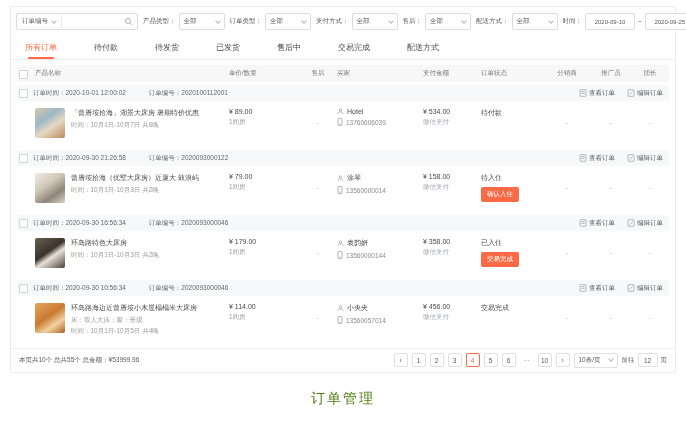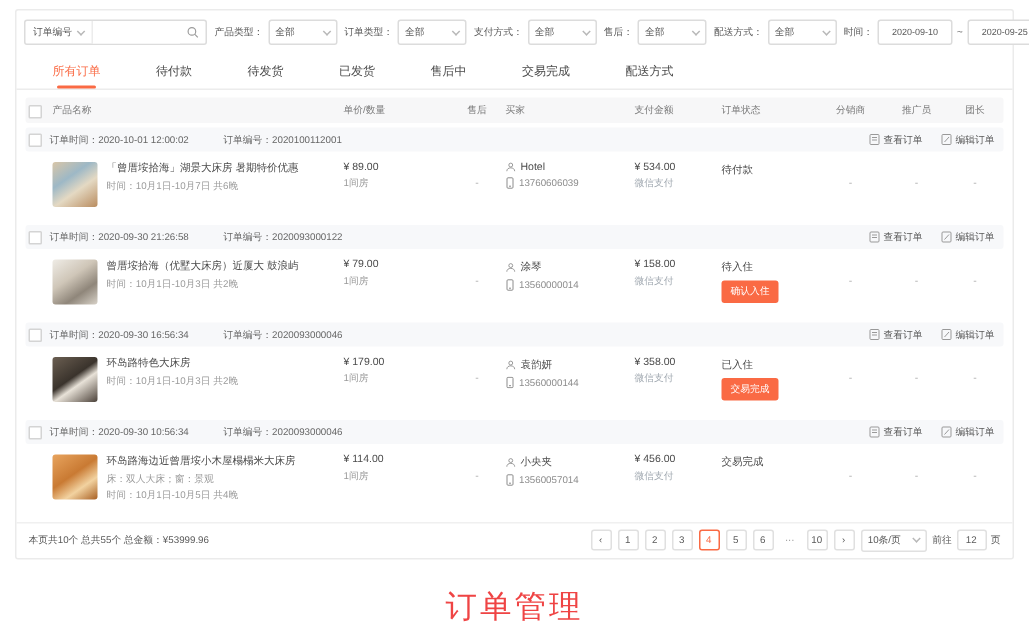--- a/index.html
+++ b/index.html
@@ -26,21 +26,21 @@
     width: 46px; height: 17px; padding: 0 4px; border: 1px solid #dcdcdc;
     border-radius: 2px; background: #fff; cursor: pointer; }
   .dateinput { width: 50px; height: 17px; border: 1px solid #dcdcdc; border-radius: 2px;
     font-size: 6px; color: #595959; text-align: center; outline: 0;
     font-family: "Liberation Sans", sans-serif; }
 
   
   .tabs { display: flex; gap: 37px; padding: 0 14px; height: 24px; align-items: stretch;
     border-bottom: 1px solid #ececec; font-size: 8px; color: #4a4a4a; }
   .tab { position: relative; display: flex; align-items: center; cursor: pointer; }
-  .tab.active { color: #fa6a44; margin-left: 10px; }
+  .tab.active { color: #fa6a44; }
   .tab.active::after { content: ""; position: absolute; left: 3px; right: 3px; bottom: 0;
     height: 2px; background: #fa6a44; border-radius: 1px; }
 
   
   .table { padding: 5px 6px 0; }
   .cols { display: flex; align-items: flex-start; }
   .c-check { width: 16px; flex: none; padding-top: 1px; }
   .c-prod  { flex: 1; min-width: 0; display: flex; }
   .c-price { width: 70px; flex: none; }
   .c-as    { width: 38px; flex: none; text-align: center; }
@@ -95,21 +95,21 @@
   .pg.ellipsis { border: none; color: #999; }
   .size-sel { display: flex; align-items: center; justify-content: space-between; gap: 3px;
     width: 44px; height: 15px; padding: 0 4px; border: 1px solid #e0e0e0; border-radius: 2px;
     cursor: pointer; }
   .jump { display: flex; align-items: center; gap: 3px; }
   .jump input { width: 20px; height: 14px; border: 1px solid #e0e0e0; border-radius: 2px;
     text-align: center; font-size: 6.5px; color: #595959; outline: 0;
     font-family: "Liberation Sans", sans-serif; }
 
   .caption { position: absolute; left: 0; right: 0; top: 390px; text-align: center;
-    font-size: 21px; color: #ef4444; letter-spacing: 2px; }
+    font-size: 14px; color: #4d7c0f; letter-spacing: 2px; }
   svg { flex: none; }
 </style>
 </head>
 <body>
 
 <div class="canvas">
   <div class="panel">
 
     <div class="filter-bar">
       <div class="search-combo">

